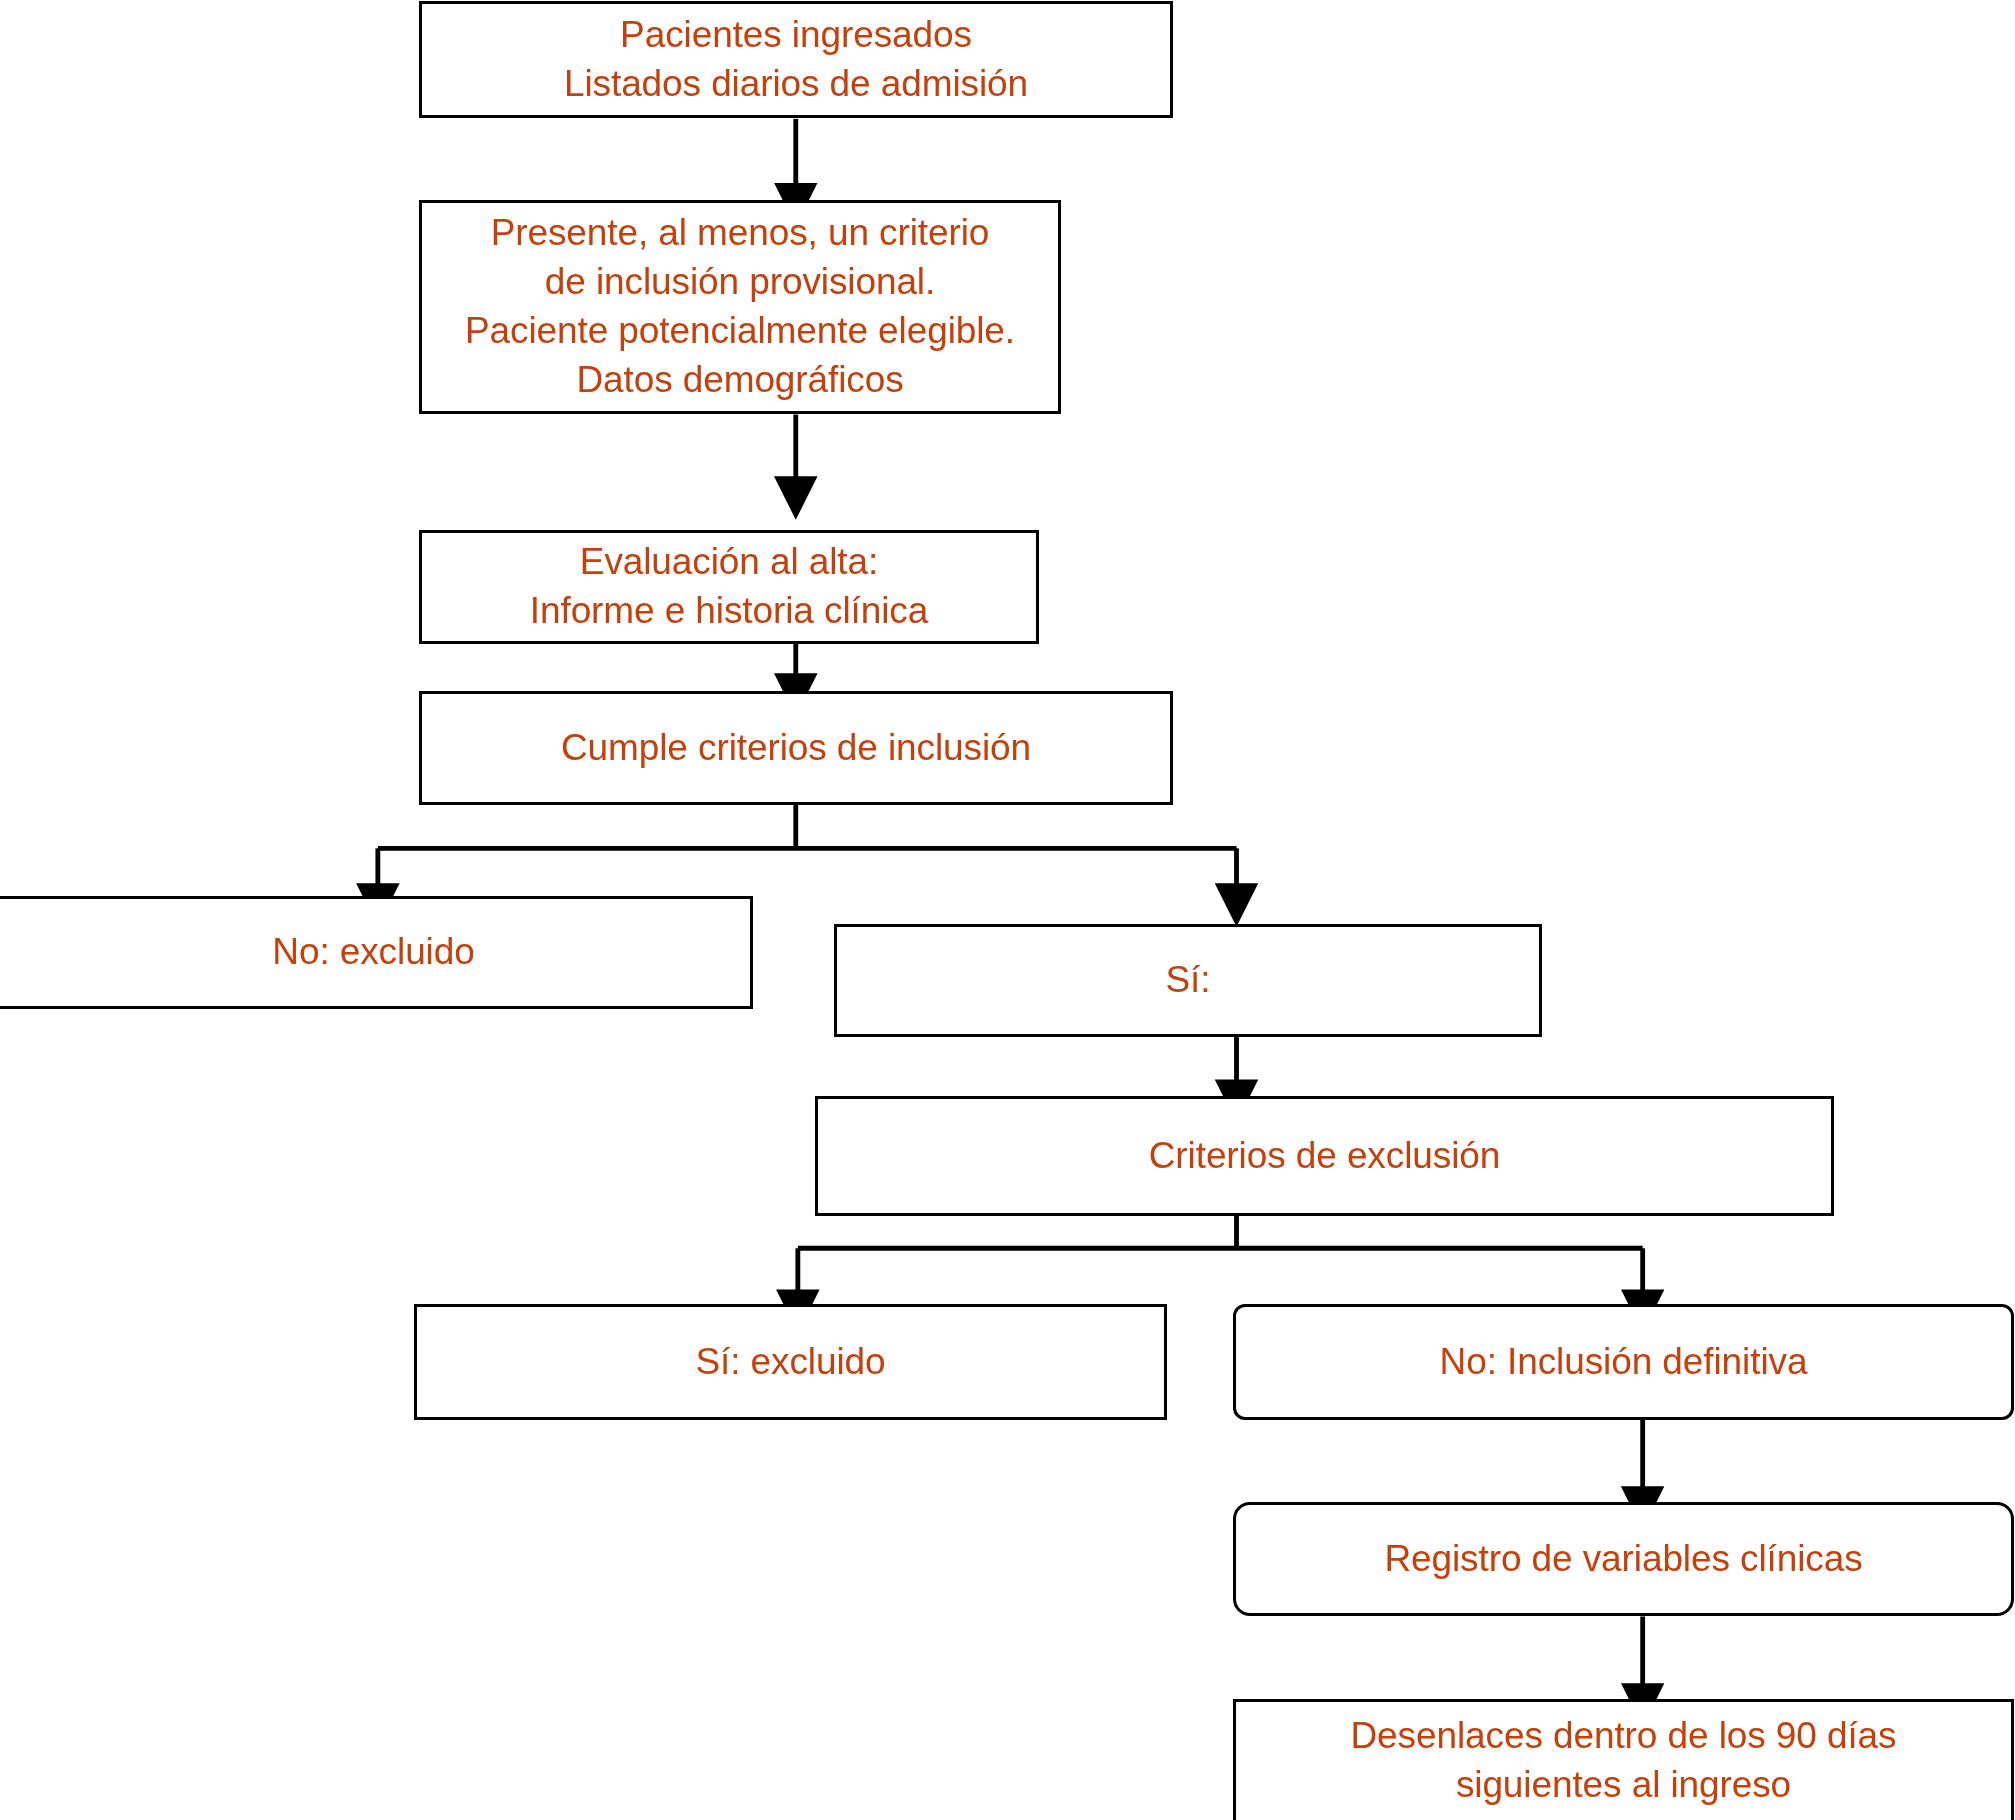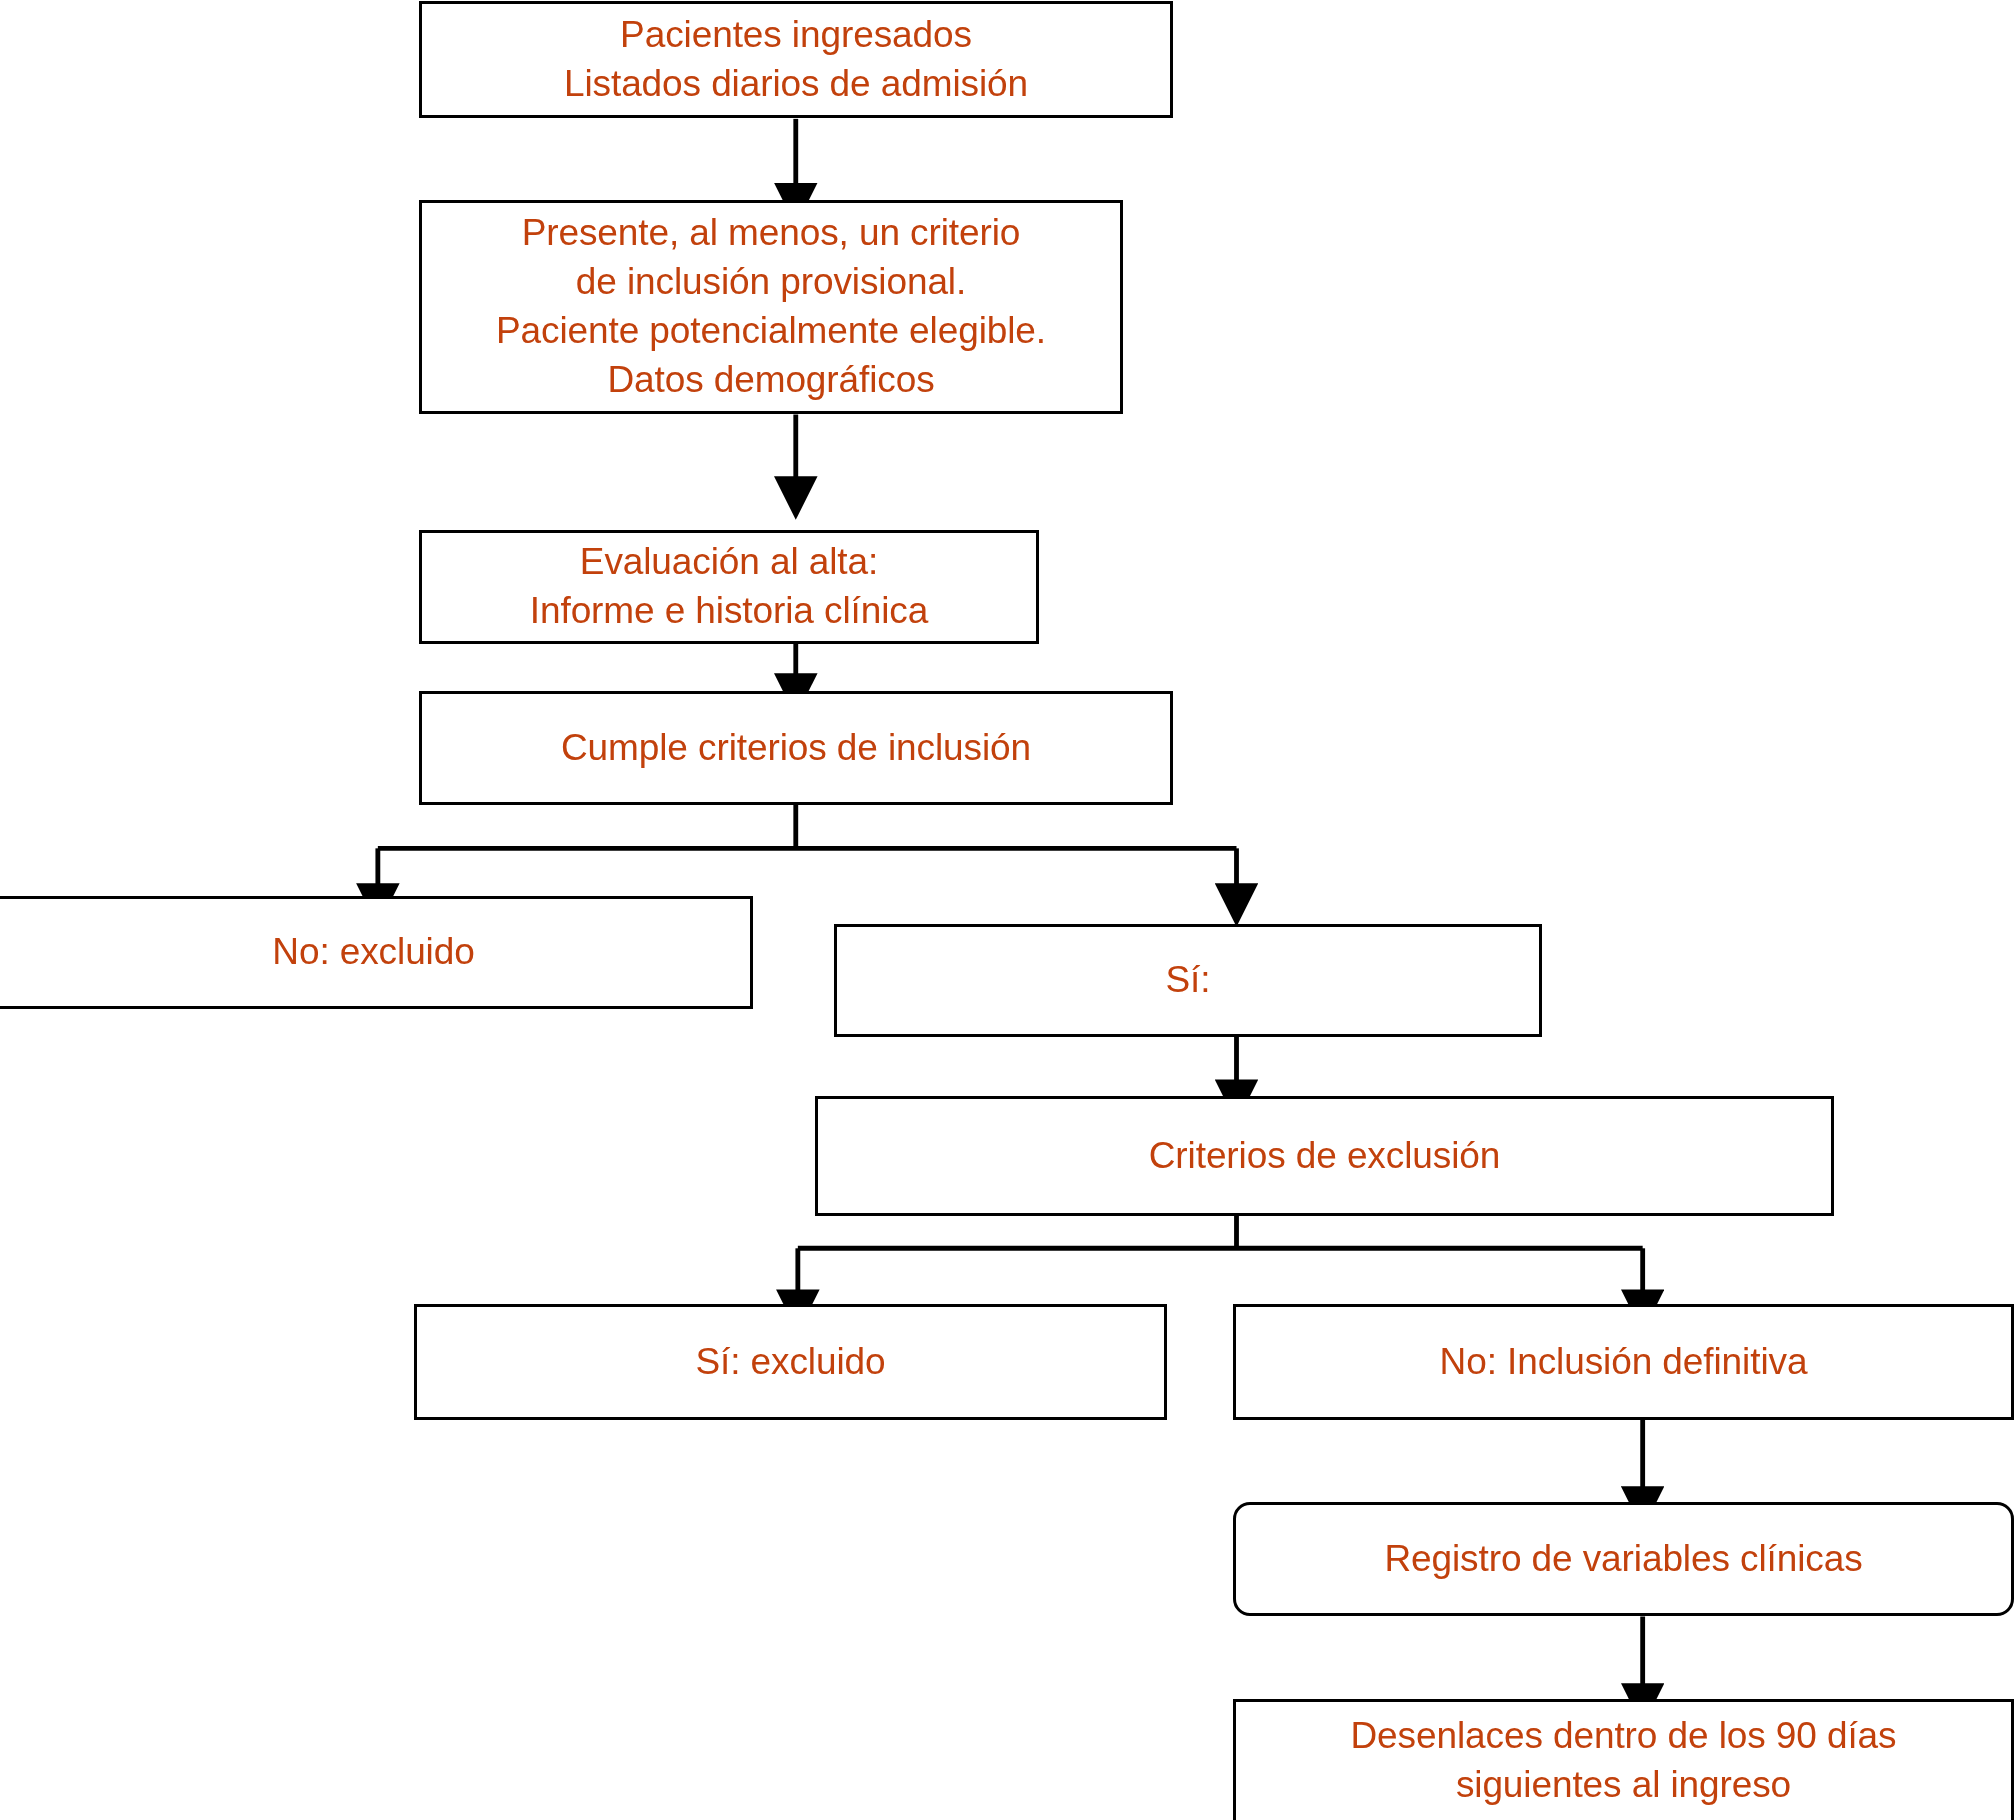--- a/index.html
+++ b/index.html
@@ -95,21 +95,21 @@
     <g>
       <line x1="2378" y1="2340" x2="2378" y2="2440" stroke="#000000" stroke-width="7" marker-end="url(#arrowhead)"></line>
     </g>
   </svg>
 
   <div class="node" style="left:419px; top:1.4px; width:754px; height:117px;">
     <span class="lines">Pacientes ingresados
 Listados diarios de admisión</span>
   </div>
 
-  <div class="node" style="left:419px; top:200px; width:704px; height:214px;">
+  <div class="node" style="left:419px; top:200px; width:642px; height:214px;">
     <span class="lines">Presente, al menos, un criterio
 de inclusión provisional.
 Paciente potencialmente elegible.
 Datos demográficos</span>
   </div>
 
   <div class="node" style="left:419px; top:494px; width:620px; height:114px;margin-top:36px;">
     <span class="lines">Evaluación al alta:
 Informe e historia clínica</span>
   </div>
@@ -127,21 +127,21 @@
   </div>
 
   <div class="node" style="left:414px; top:1304px; width:753px; height:116px;">
     <span class="lines">Sí: excluido</span>
   </div>
 
   <div class="node" style="left:815px; top:1096px; width:1019px; height:120px;">
     <span class="lines">Criterios de exclusión</span>
   </div>
 
-  <div class="node" style="left:1233px; top:1304px; width:781px; height:116px;">
+  <div class="node" style="left:1233px; top:1304px; width:781px; height:116px;border-radius:12px;">
     <span class="lines">No: Inclusión definitiva</span>
   </div>
 
   <div class="node" style="left:1233px; top:1502px; width:781px; height:114px;border-radius:17px;">
     <span class="lines">Registro de variables clínicas</span>
   </div>
 
   <div class="node" style="left:1233px; top:1699px; width:781px; height:124px;">
     <span class="lines">Desenlaces dentro de los 90 días
 siguientes al ingreso</span>

